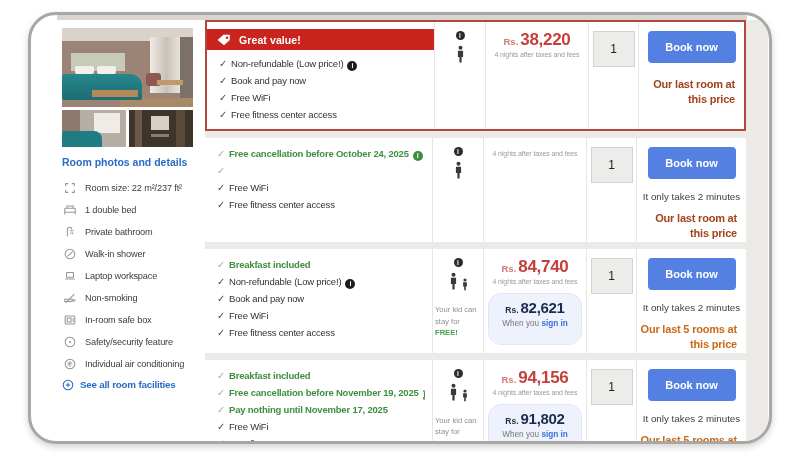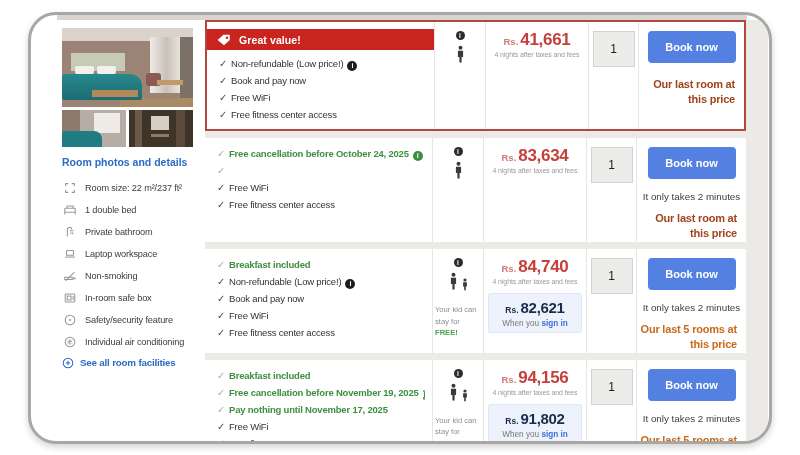--- a/index.html
+++ b/index.html
@@ -77,21 +77,21 @@
   .occ-inf{width:9px;height:9px;border-radius:50%;background:#2b2b2b;color:#fff;font-size:6.5px;
            font-weight:bold;line-height:9px;text-align:center;margin-bottom:5px;cursor:pointer;}
   .figs{display:flex;align-items:flex-end;gap:2px;}
   .kid-note{margin-top:8px;width:46px;font-size:7.6px;line-height:1.55;color:#8f8f8f;}
   .kid-note .free{color:#41a347;font-weight:bold;}
   .c-price{border-left:1px solid #e6e6e6;text-align:center;padding-top:9px;}
   .price-line{line-height:1;}
   .rs{font-size:9.5px;color:#d07b76;font-weight:bold;margin-right:2px;}
   .amt{font-size:17px;font-weight:bold;color:#c5403c;letter-spacing:-0.3px;}
   .price-note{font-size:7px;letter-spacing:-0.1px;color:#9a9a9a;margin-top:3px;}
-  .member{margin:8px auto 0;width:88px;background:#edf2fc;border:1px solid #dfe8f8;border-radius:2px;padding:5px 2px 4px;}
+  .member{margin:8px auto 0;width:88px;background:#edf2fc;border:1px solid #dfe8f8;border-radius:13px;padding:5px 2px 16px;}
   .mrs{font-size:8.5px;font-weight:bold;color:#1c2c4c;margin-right:2px;}
   .mamt{font-size:15px;font-weight:bold;color:#1c2c4c;letter-spacing:-0.3px;}
   .m-note{font-size:8.2px;color:#777;margin-top:2px;}
   .m-note .signin{color:#3a6fd8;font-weight:bold;cursor:pointer;}
   .c-qty{border-left:1px solid #e6e6e6;display:flex;justify-content:center;padding-top:9px;}
   .qty-box{width:40px;height:34px;background:#ececea;border:1px solid #d4d2ce;display:flex;
            align-items:center;justify-content:center;font-size:12px;color:#222;cursor:pointer;}
   .c-book{border-left:1px solid #e6e6e6;display:flex;flex-direction:column;align-items:center;padding-top:9px;}
   .book-btn{width:88px;height:32px;background:#5480e2;border:none;border-radius:4px;color:#fff;
             font-family:inherit;font-size:11px;font-weight:bold;cursor:pointer;}
@@ -158,20 +158,29 @@
           <span class="am-icon">
             <svg viewBox="0 0 16 16" width="14" height="14">
               <path fill="none" stroke="#979797" stroke-width="1.2" d="M5 13V5a2.5 2.5 0 015 0M8 6.5h4M9.3 8.5l-.5 2M11.3 8.5l-.5 2"></path>
             </svg>
           </span>
           <span class="am-label">Private bathroom</span>
         </div>
         <div class="am-row">
           <span class="am-icon">
             <svg viewBox="0 0 16 16" width="14" height="14">
+              <circle fill="none" stroke="#979797" stroke-width="1.2" cx="8" cy="8" r="5.5"></circle>
+              <path fill="none" stroke="#979797" stroke-width="1.2" d="M5 10.8L11 5.2"></path>
+            </svg>
+          </span>
+          <span class="am-label">Walk-in shower</span>
+        </div>
+        <div class="am-row">
+          <span class="am-icon">
+            <svg viewBox="0 0 16 16" width="14" height="14">
               <rect fill="none" stroke="#979797" stroke-width="1.2" x="4" y="4" width="8" height="5.5" rx="0.5"></rect>
               <path fill="none" stroke="#979797" stroke-width="1.2" d="M2.5 11.5h11"></path>
             </svg>
           </span>
           <span class="am-label">Laptop workspace</span>
         </div>
         <div class="am-row">
           <span class="am-icon">
             <svg viewBox="0 0 16 16" width="14" height="14">
               <path fill="none" stroke="#979797" stroke-width="1.2" d="M2 9.5h8.5v2.5H2zM12 9.5v2.5M13.7 9.5v2.5"></path>
@@ -255,21 +264,21 @@
           <div class="figs">
             <span><svg viewBox="0 0 20 34" width="11" height="20">
                 <g fill="#3a3a3a">
                   <circle cx="10" cy="4" r="3.6"></circle>
                   <path d="M5.3 9.3h9.4v11.2h-2.7v10h-4v-10H5.3z"></path>
                 </g>
               </svg></span>
           </div>
         </div>
         <div class="c-price">
-          <div class="price-line"><span class="rs">Rs.</span><span class="amt">41,661</span></div>
+          <div class="price-line"><span class="rs">Rs.</span><span class="amt">38,220</span></div>
           <div class="price-note">4 nights after taxes and fees</div>
         </div>
         <div class="c-qty">
           <div class="qty-box">1</div>
         </div>
         <div class="c-book">
           <button class="book-btn">Book now</button>
           <div class="book-status" style="color: rgb(162, 67, 28); margin-top: 14px;">Our last room at this price</div>
         </div>
       </div>
@@ -297,21 +306,20 @@
           <div class="figs">
             <span><svg viewBox="0 0 20 34" width="11" height="20">
                 <g fill="#3a3a3a">
                   <circle cx="10" cy="4" r="3.6"></circle>
                   <path d="M5.3 9.3h9.4v11.2h-2.7v10h-4v-10H5.3z"></path>
                 </g>
               </svg></span>
           </div>
         </div>
         <div class="c-price">
-          <div class="price-line"><span class="rs">Rs.</span><span class="amt">83,634</span></div>
           <div class="price-note">4 nights after taxes and fees</div>
         </div>
         <div class="c-qty">
           <div class="qty-box">1</div>
         </div>
         <div class="c-book">
           <button class="book-btn">Book now</button>
           <div class="quick-note">It only takes 2 minutes</div>
           <div class="book-status" style="color: rgb(162, 67, 28);">Our last room at this price</div>
         </div>

